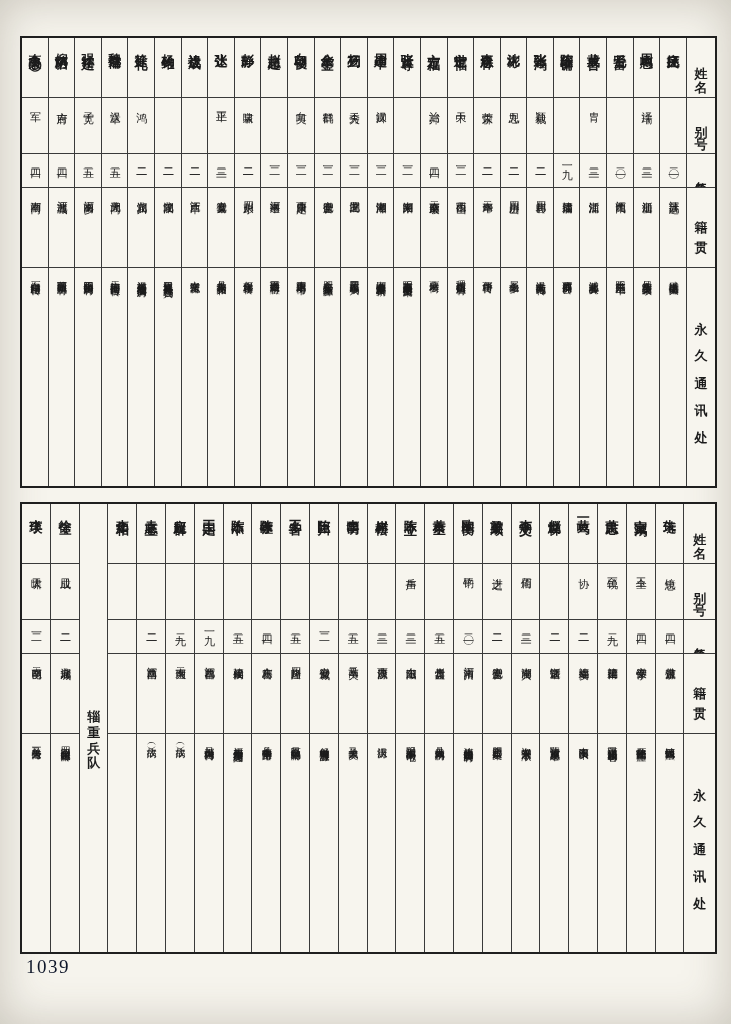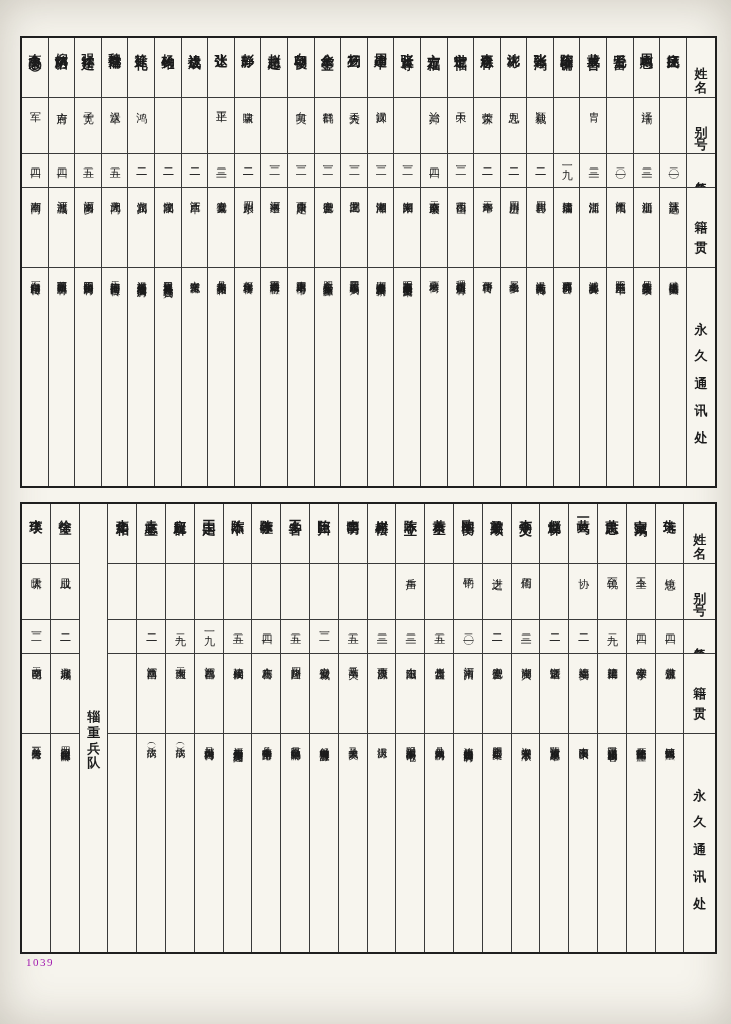--- a/index.html
+++ b/index.html
@@ -57,21 +57,21 @@
   .header-col .vtext { font-weight: 700; font-size: 13px; }
   .header-col .r-name .vtext   { letter-spacing: 1.0em; }
   .header-col .r-alias .vtext  { letter-spacing: 0.9em; }
   .header-col .r-age .vtext    { letter-spacing: 0.15em; font-size: 12px; }
   .header-col .r-native .vtext { letter-spacing: 1.5em; }
   .header-col .r-addr .vtext   { letter-spacing: 2.1em; }
   .divider-col .cell { flex: 1 1 auto; border-bottom: none; align-items: center; }
   .divider-col .vtext { font-size: 13px; font-weight: 700; letter-spacing: 1.2em; }
   .page-number {
     position: absolute; left: 26px; top: 956px;
-    font-size: 11px; letter-spacing: 1.5px; color: #a21caf;
+    font-size: 19px; letter-spacing: 1.5px; color: #0f172a;
   }
 </style>
 </head>
 <body>
 
 <div class="page">
   <div class="roster">
       <div class="col header-col">
         <div class="cell r-name">
           <span class="vtext">姓名</span>

